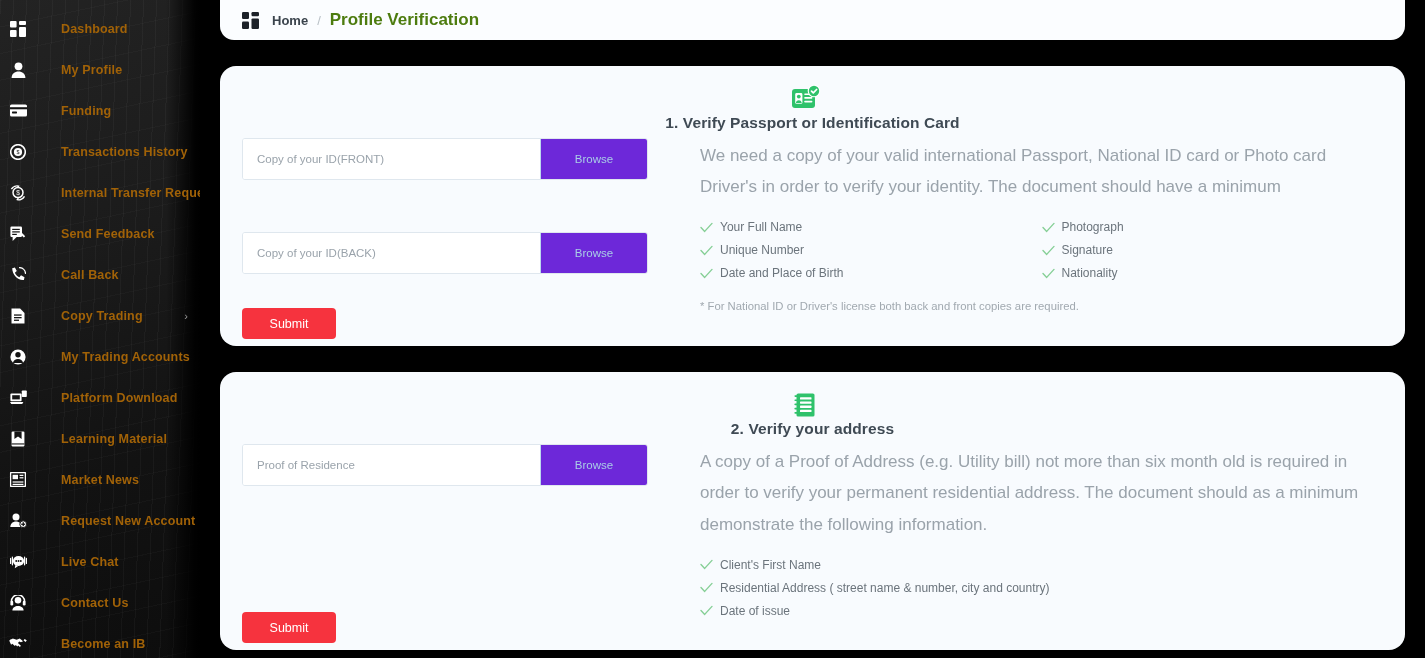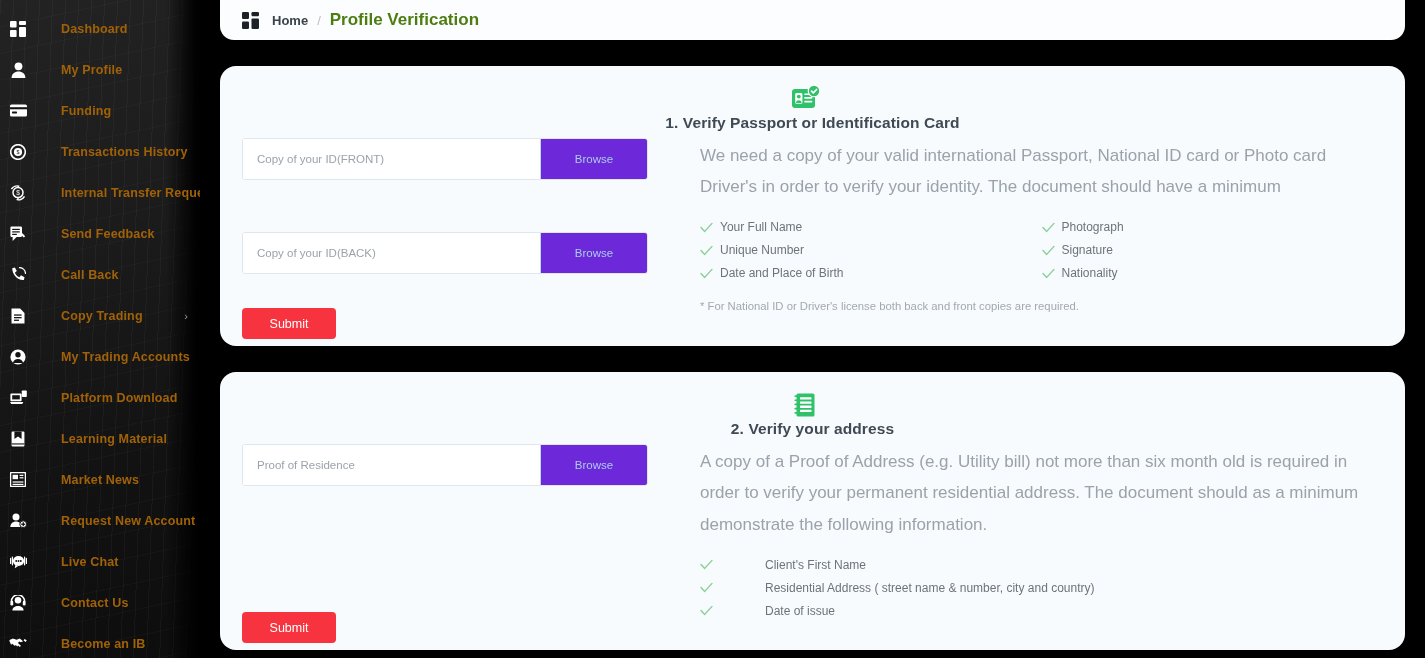--- a/index.html
+++ b/index.html
@@ -149,21 +149,21 @@
     font-size: 17px;
     color: #9aa3ab;
     line-height: 1.85;
     max-width: 690px;
   }
   .checks {
     display: flex; flex-wrap: wrap;
     margin-top: 13px;
   }
   .checks.two-col .chk { width: 50%; }
-  .checks.one-col .chk { width: 100%; gap: 45px; }
+  .checks.one-col .chk { width: 100%; }
   .chk {
     display: flex; align-items: center;
     height: 23px;
     font-size: 12px;
     color: #6b747c;
   }
   .chk-ico { width: 20px; flex: 0 0 20px; color: #86cf96; display:flex; align-items:center; }
   .note {
     margin-top: 15px;
     font-size: 11.3px;

